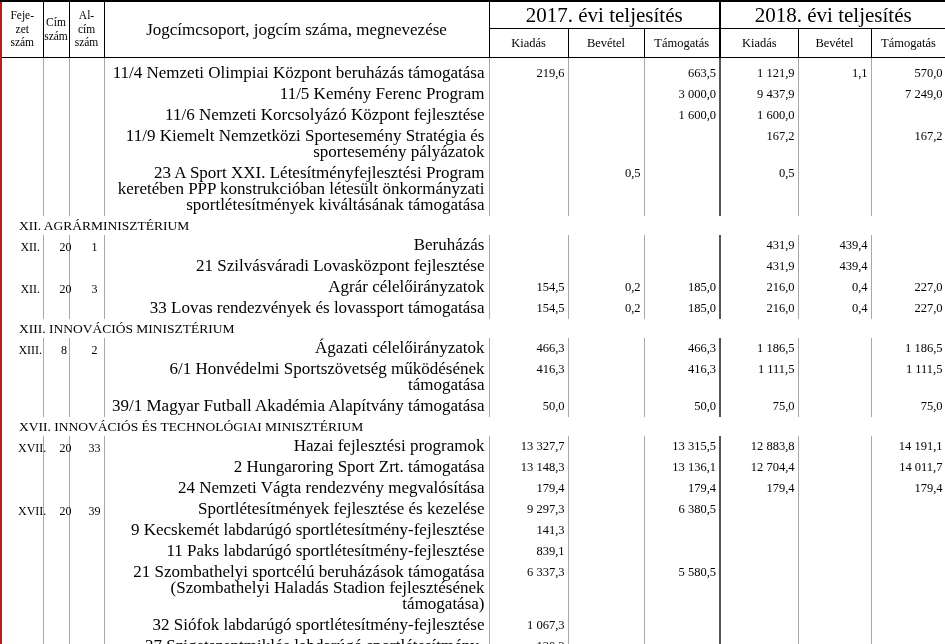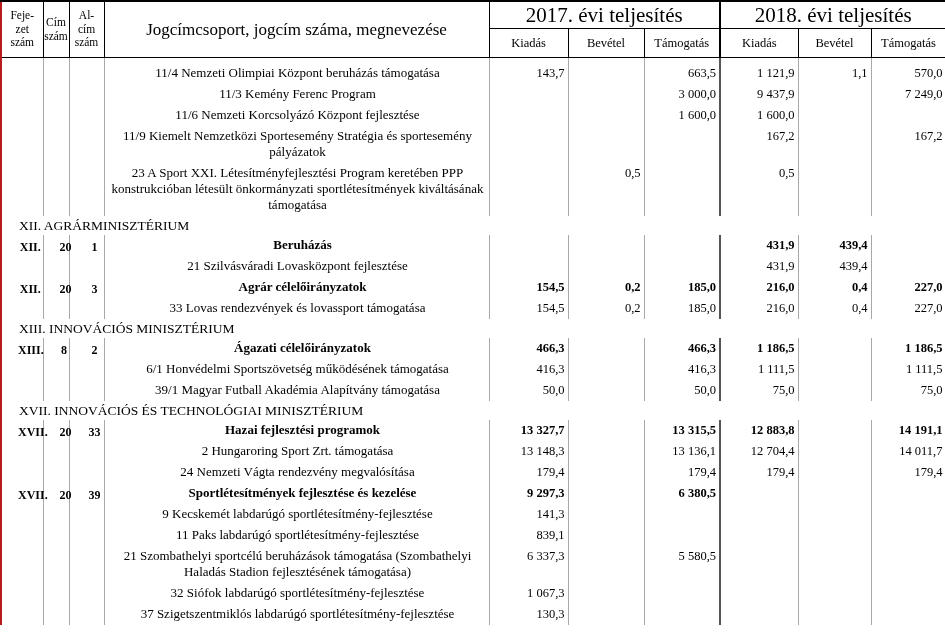--- a/index.html
+++ b/index.html
@@ -25,31 +25,31 @@
   thead tr:last-child th{border-bottom:1px solid #000;}
   
   td{
     padding:0;vertical-align:top;
     border-right:1px solid #a8a8a8;
   }
   td.code{
     text-align:center;font-weight:bold;font-size:12px;padding-top:4px;line-height:16px;
   }
   td.name{
-    text-align:center;font-size:13px;line-height:16px;
+    text-align:right;font-size:17px;line-height:16px;
     padding:2px 4px 3px 6px;
   }
   td.num{
     text-align:right;font-size:12.5px;line-height:16px;white-space:nowrap;
     padding:2px 3px 3px 2px;
   }
   td.v17t{border-right:2px solid #555;}
   td.vlast{border-right:1px solid #000;}
   tr.item td, tr.group td{height:16px;}
-  tr.group td{font-weight:bold;padding-left:16px;}
+  tr.group td{font-weight:normal;padding-left:16px;}
   tr.section td{
     border-right:1px solid #000;
     font-size:13.5px;line-height:15px;height:15px;
     padding:2px 8px 2px 17px;text-align:left;
   }
   tr.spacer td{height:5px;padding:0;}
   tr.spacer td.sec{border-right:2px solid #555;}
 </style>
 </head>
 <body>
@@ -102,32 +102,32 @@
           <td class="num v17t sec"></td>
           <td class="num"></td>
           <td class="num"></td>
           <td class="num vlast"></td>
         </tr>
         <tr class="item">
           <td class="code"></td>
           <td class="code"></td>
           <td class="code"></td>
           <td class="name">11/4 Nemzeti Olimpiai Központ beruházás támogatása</td>
-          <td class="num">143,7</td>
+          <td class="num">219,6</td>
           <td class="num"></td>
           <td class="num v17t">663,5</td>
           <td class="num">1 121,9</td>
           <td class="num">1,1</td>
           <td class="num vlast">570,0</td>
         </tr>
         <tr class="item">
           <td class="code"></td>
           <td class="code"></td>
           <td class="code"></td>
-          <td class="name">11/3 Kemény Ferenc Program</td>
+          <td class="name">11/5 Kemény Ferenc Program</td>
           <td class="num"></td>
           <td class="num"></td>
           <td class="num v17t">3 000,0</td>
           <td class="num">9 437,9</td>
           <td class="num"></td>
           <td class="num vlast">7 249,0</td>
         </tr>
         <tr class="item">
           <td class="code"></td>
           <td class="code"></td>

